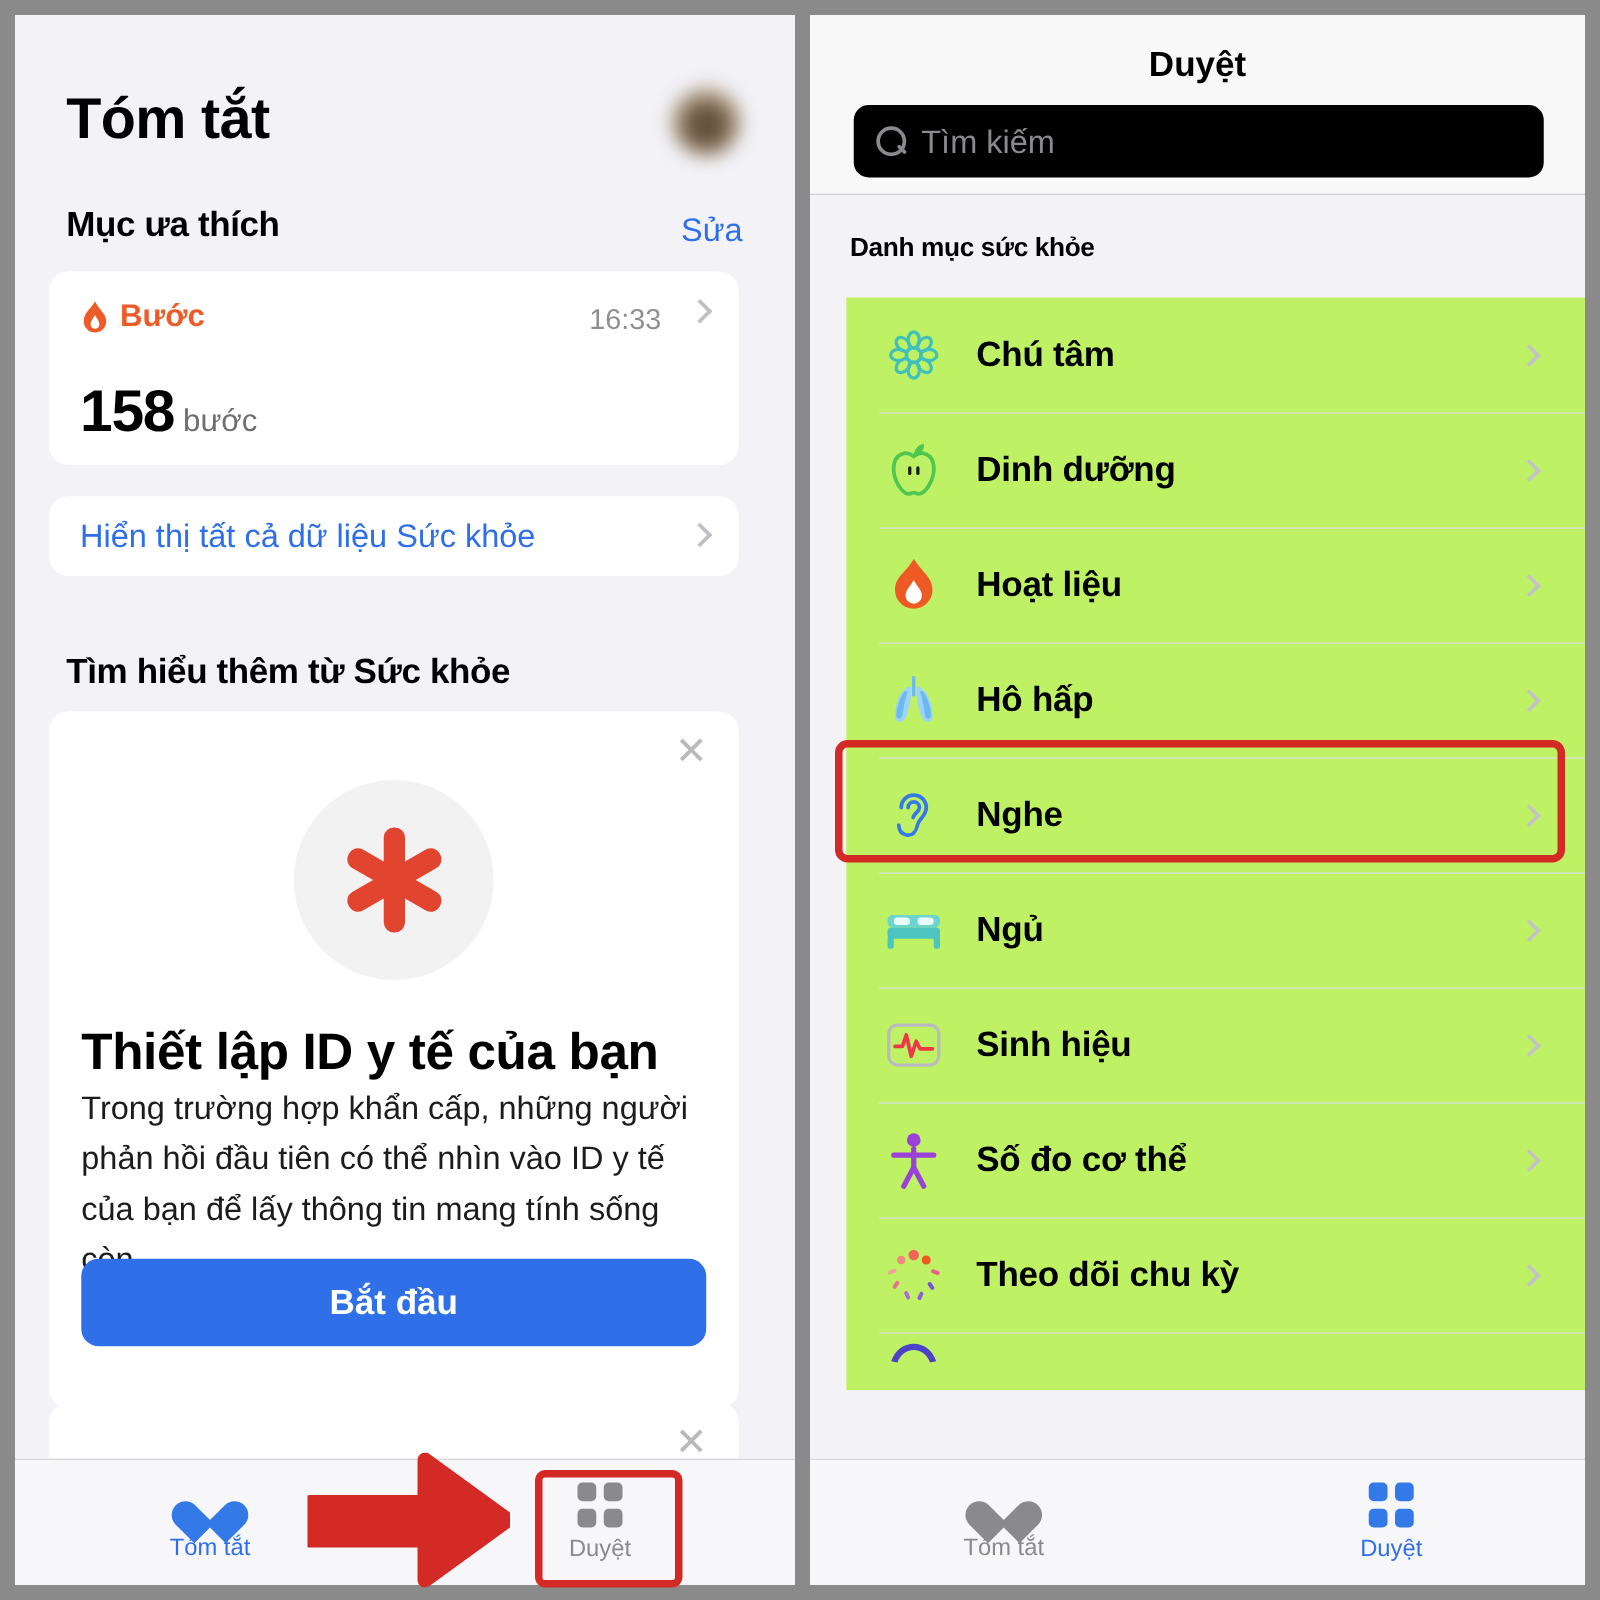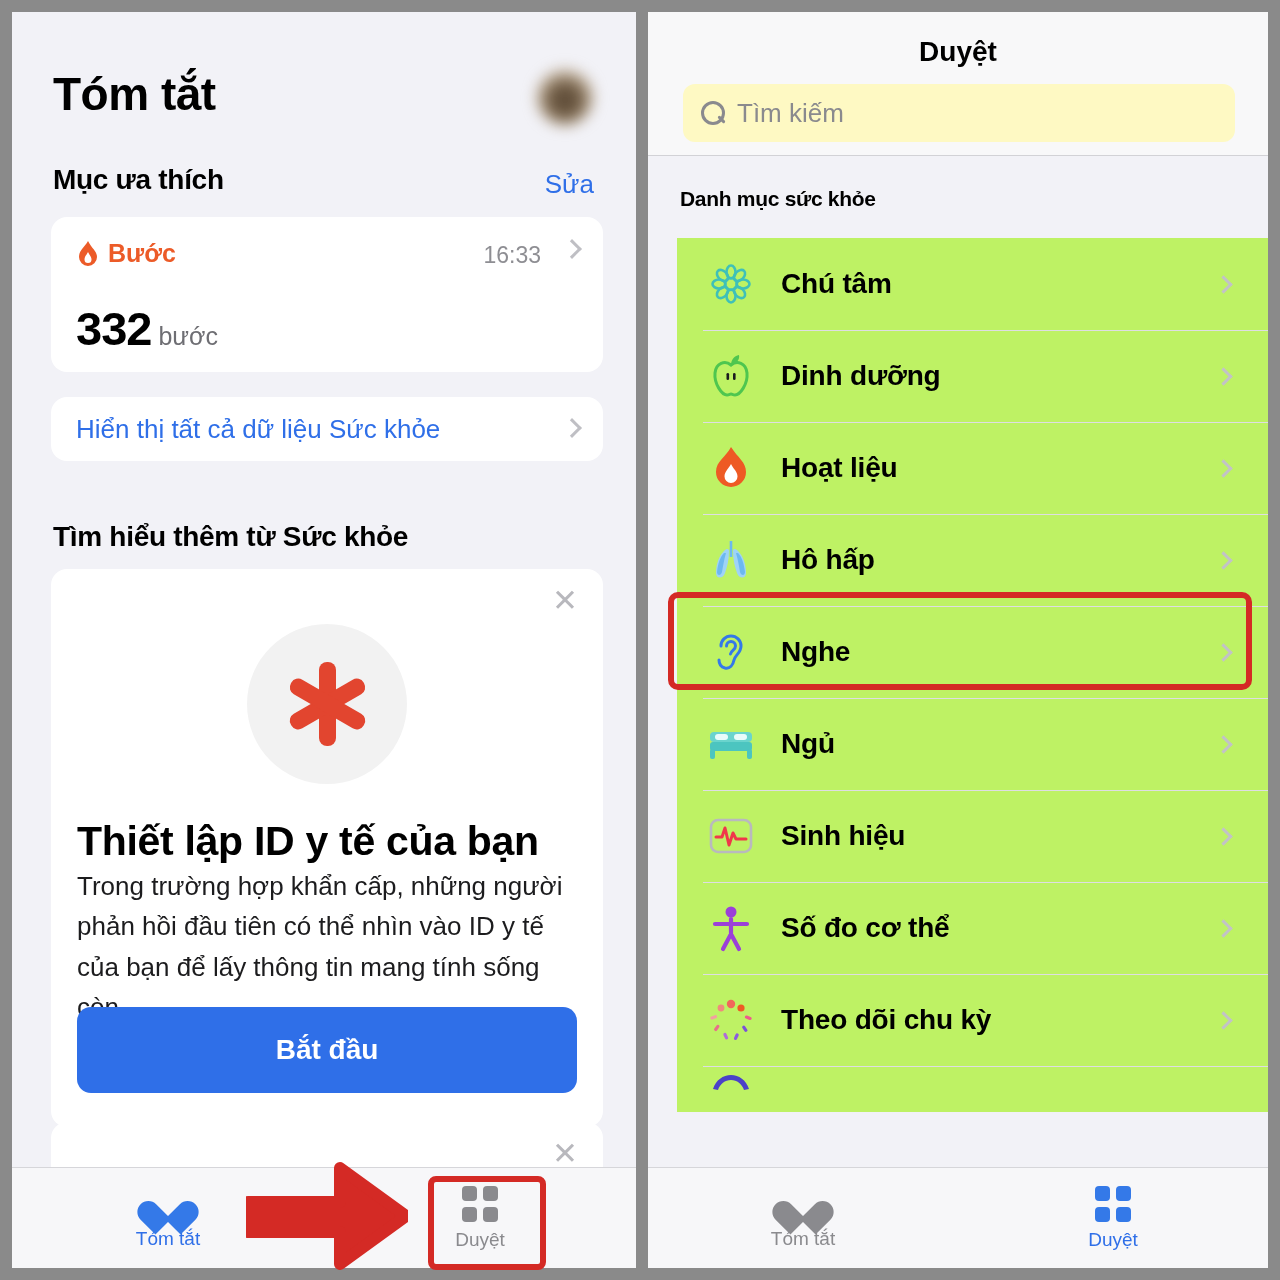--- a/index.html
+++ b/index.html
@@ -41,21 +41,21 @@
     position: absolute; left: 41px;
     font-size: 28px; font-weight: 700; color: #000;
     letter-spacing: -0.3px;
   }
   .sec-link {
     position: absolute; right: 42px;
     font-size: 26px; color: #2f6fe8;
   }
 
   .card {
-    position: absolute; left: 39px; width: 552px;
+    position: absolute; left: 27px; width: 552px;
     background: #fff; border-radius: 16px;
   }
 
   .metric-row { position: absolute; left: 25px; top: 22px; display: flex; align-items: center; gap: 8px; }
   .metric-name { font-size: 25px; color: #ec5b28; font-weight: 600; }
   .metric-time {
     position: absolute; right: 62px; top: 25px;
     font-size: 23px; color: #8e8e93;
   }
   .chev-right {
@@ -100,21 +100,21 @@
   .med-title {
     position: absolute; left: 26px; right: 26px;
     font-size: 41px; font-weight: 700; color: #000; letter-spacing: -0.3px;
   }
   .med-body {
     position: absolute; left: 26px; right: 26px;
     font-size: 26px; line-height: 1.55; color: #1c1c1e;
   }
   .btn-primary {
     position: absolute; left: 26px; right: 26px;
-    height: 86px; border-radius: 14px; background: #2f6fe8;
+    height: 70px; border-radius: 14px; background: #2f6fe8;
     color: #fff; font-size: 28px; font-weight: 600;
     display: flex; align-items: center; justify-content: center;
     border: none; cursor: pointer;
     font-family: inherit;
   }
 
   
   .tabbar {
     position: absolute; left: 0; right: 0; bottom: 0; height: 101px;
     background: #f7f7f9; border-top: 1px solid #d6d6da;
@@ -143,21 +143,21 @@
   .r-head {
     position: absolute; left: 0; right: 0; top: 0; height: 144px;
     background: #f8f8f9; border-bottom: 1px solid #d2d2d6;
   }
   .r-title {
     position: absolute; left: 0; right: 0; top: 24px;
     text-align: center; font-size: 28px; font-weight: 600; color: #000;
   }
   .searchbar {
     position: absolute; left: 35px; right: 33px; top: 72px; height: 58px;
-    background: #fef9c3; border-radius: 12px; display: flex; align-items: center; gap: 12px;
+    background: #000000; border-radius: 12px; display: flex; align-items: center; gap: 12px;
     padding-left: 18px; cursor: text;
   }
   .ic-search { width: 24px; height: 24px; position: relative; flex: 0 0 auto; }
   .ic-search::before {
     content: ""; position: absolute; left: 0; top: 0; width: 18px; height: 18px;
     border: 3px solid #8a8a8e; border-radius: 50%;
   }
   .ic-search::after {
     content: ""; position: absolute; left: 16px; top: 17px; width: 9px; height: 3px;
     background: #8a8a8e; transform: rotate(45deg); border-radius: 2px;
@@ -212,21 +212,21 @@
         <div class="metric-row">
           <svg width="24" height="28" viewBox="0 0 24 28">
             <path d="M12 1 C9 7 3 10 3 17 a9 9 0 0 0 18 0 C21 11 16 9 12 1 Z" fill="#ec5b28"></path>
             <path d="M12 12 C10.5 15 8.5 16.5 8.5 19.5 a3.5 3.5 0 0 0 7 0 C15.5 16.8 13.5 15 12 12 Z" fill="#fff"></path>
           </svg>
           <span class="metric-name">Bước</span>
         </div>
         <div class="metric-time">16:33</div>
         <div class="chev-right"></div>
         <div class="metric-val">
-          <span class="metric-num">332</span>
+          <span class="metric-num">158</span>
           <span class="metric-unit">bước</span>
         </div>
       </div>
 
       <div class="card" style="top:385px; height:64px">
         <div class="link-card-text">Hiển thị tất cả dữ liệu Sức khỏe</div>
         <div class="chev-right" style="top:24px"></div>
       </div>
 
       <div class="sec-head" style="top:509px">Tìm hiểu thêm từ Sức khỏe</div>

